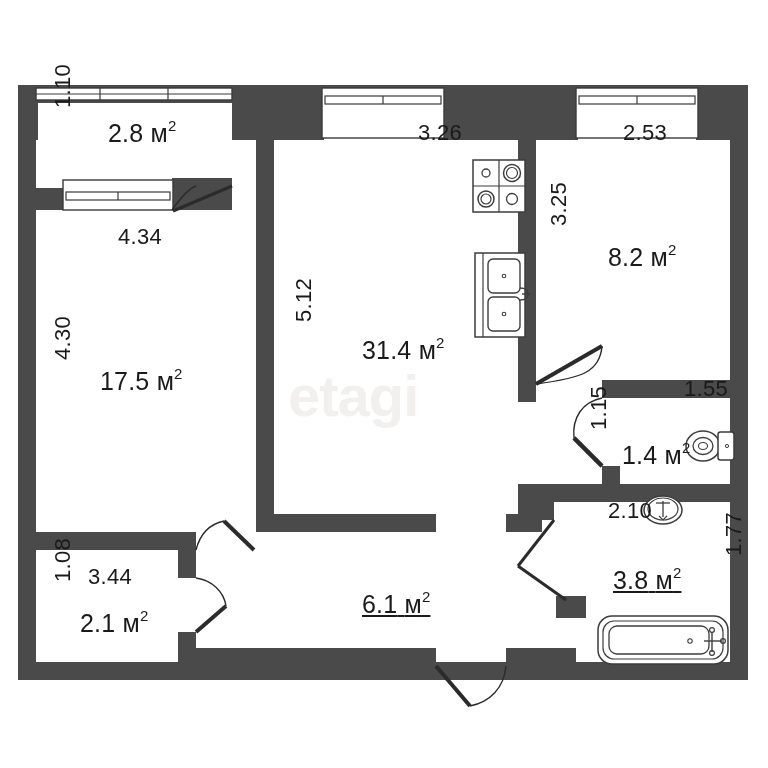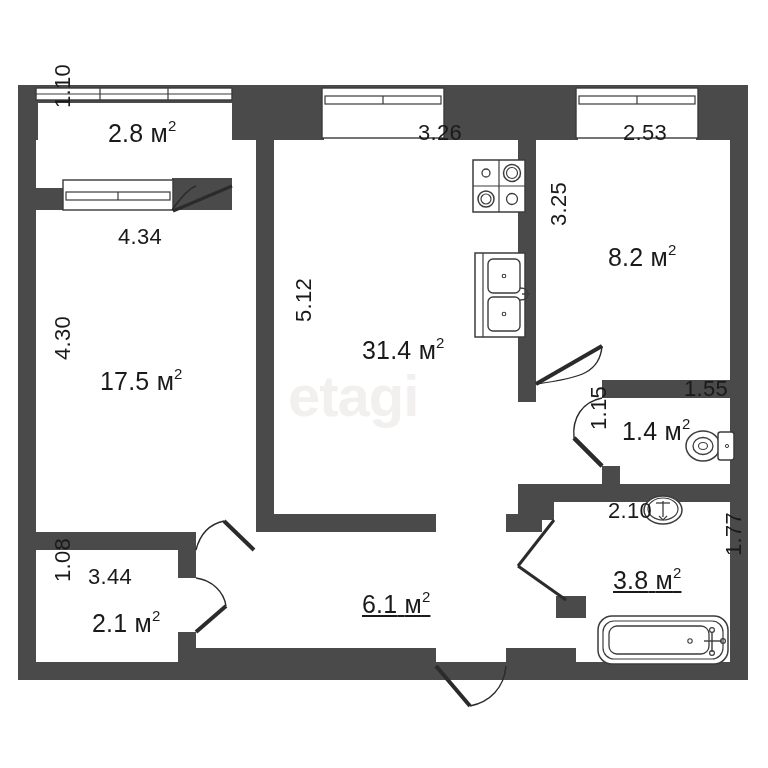--- a/index.html
+++ b/index.html
@@ -262,33 +262,33 @@
     </div>
 
     <div class="lbl area" style="left:362px; top:337px;">
       <span>31.4</span>&nbsp;<span>м</span><span class="sup">2</span>
     </div>
 
     <div class="lbl area" style="left:608px; top:244px;">
       <span>8.2</span>&nbsp;<span>м</span><span class="sup">2</span>
     </div>
 
-    <div class="lbl area" style="left:622px; top:418px;">
+    <div class="lbl area" style="left:622px; top:442px;">
       <span>1.4</span>&nbsp;<span>м</span><span class="sup">2</span>
     </div>
 
     <div class="lbl area" style="left:613px; top:567px;text-decoration:underline;">
       <span>3.8</span>&nbsp;<span>м</span><span class="sup">2</span>
     </div>
 
     <div class="lbl area" style="left:362px; top:591px;text-decoration:underline;">
       <span>6.1</span>&nbsp;<span>м</span><span class="sup">2</span>
     </div>
 
-    <div class="lbl area" style="left:92px; top:610px;">
+    <div class="lbl area" style="left:80px; top:610px;">
       <span>2.1</span>&nbsp;<span>м</span><span class="sup">2</span>
     </div>
 
     <div class="lbl dim vert" style="left:52px; top:108px;">1.10</div>
     <div class="lbl dim" style="left:118px; top:226px;">4.34</div>
     <div class="lbl dim vert" style="left:52px; top:360px;">4.30</div>
     <div class="lbl dim" style="left:374px; top:122px;margin-left:44px;">3.26</div>
     <div class="lbl dim vert" style="left:293px; top:322px;">5.12</div>
     <div class="lbl dim" style="left:623px; top:122px;">2.53</div>
     <div class="lbl dim vert" style="left:548px; top:226px;">3.25</div>

